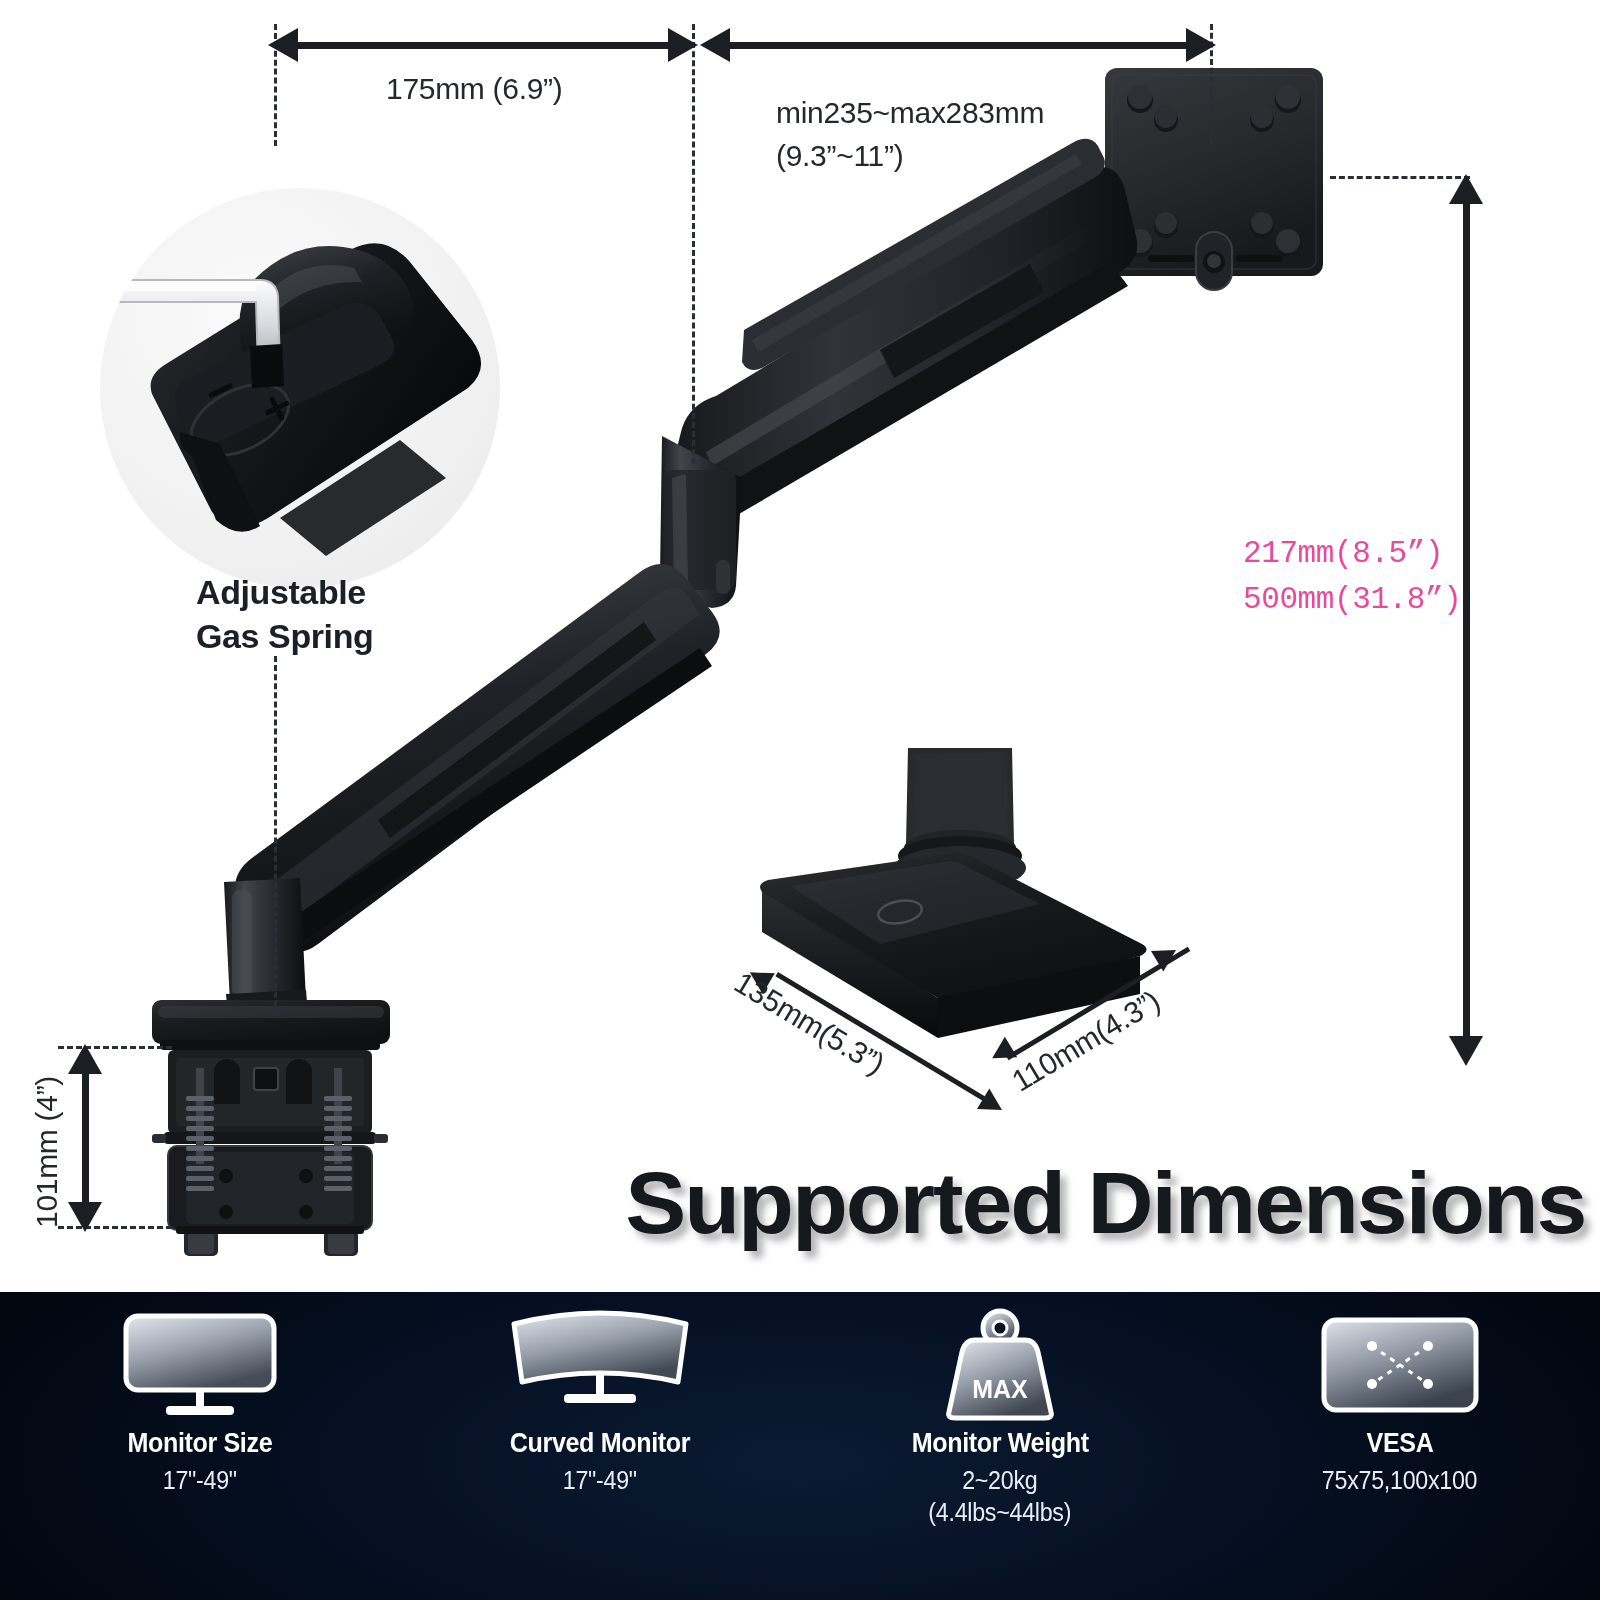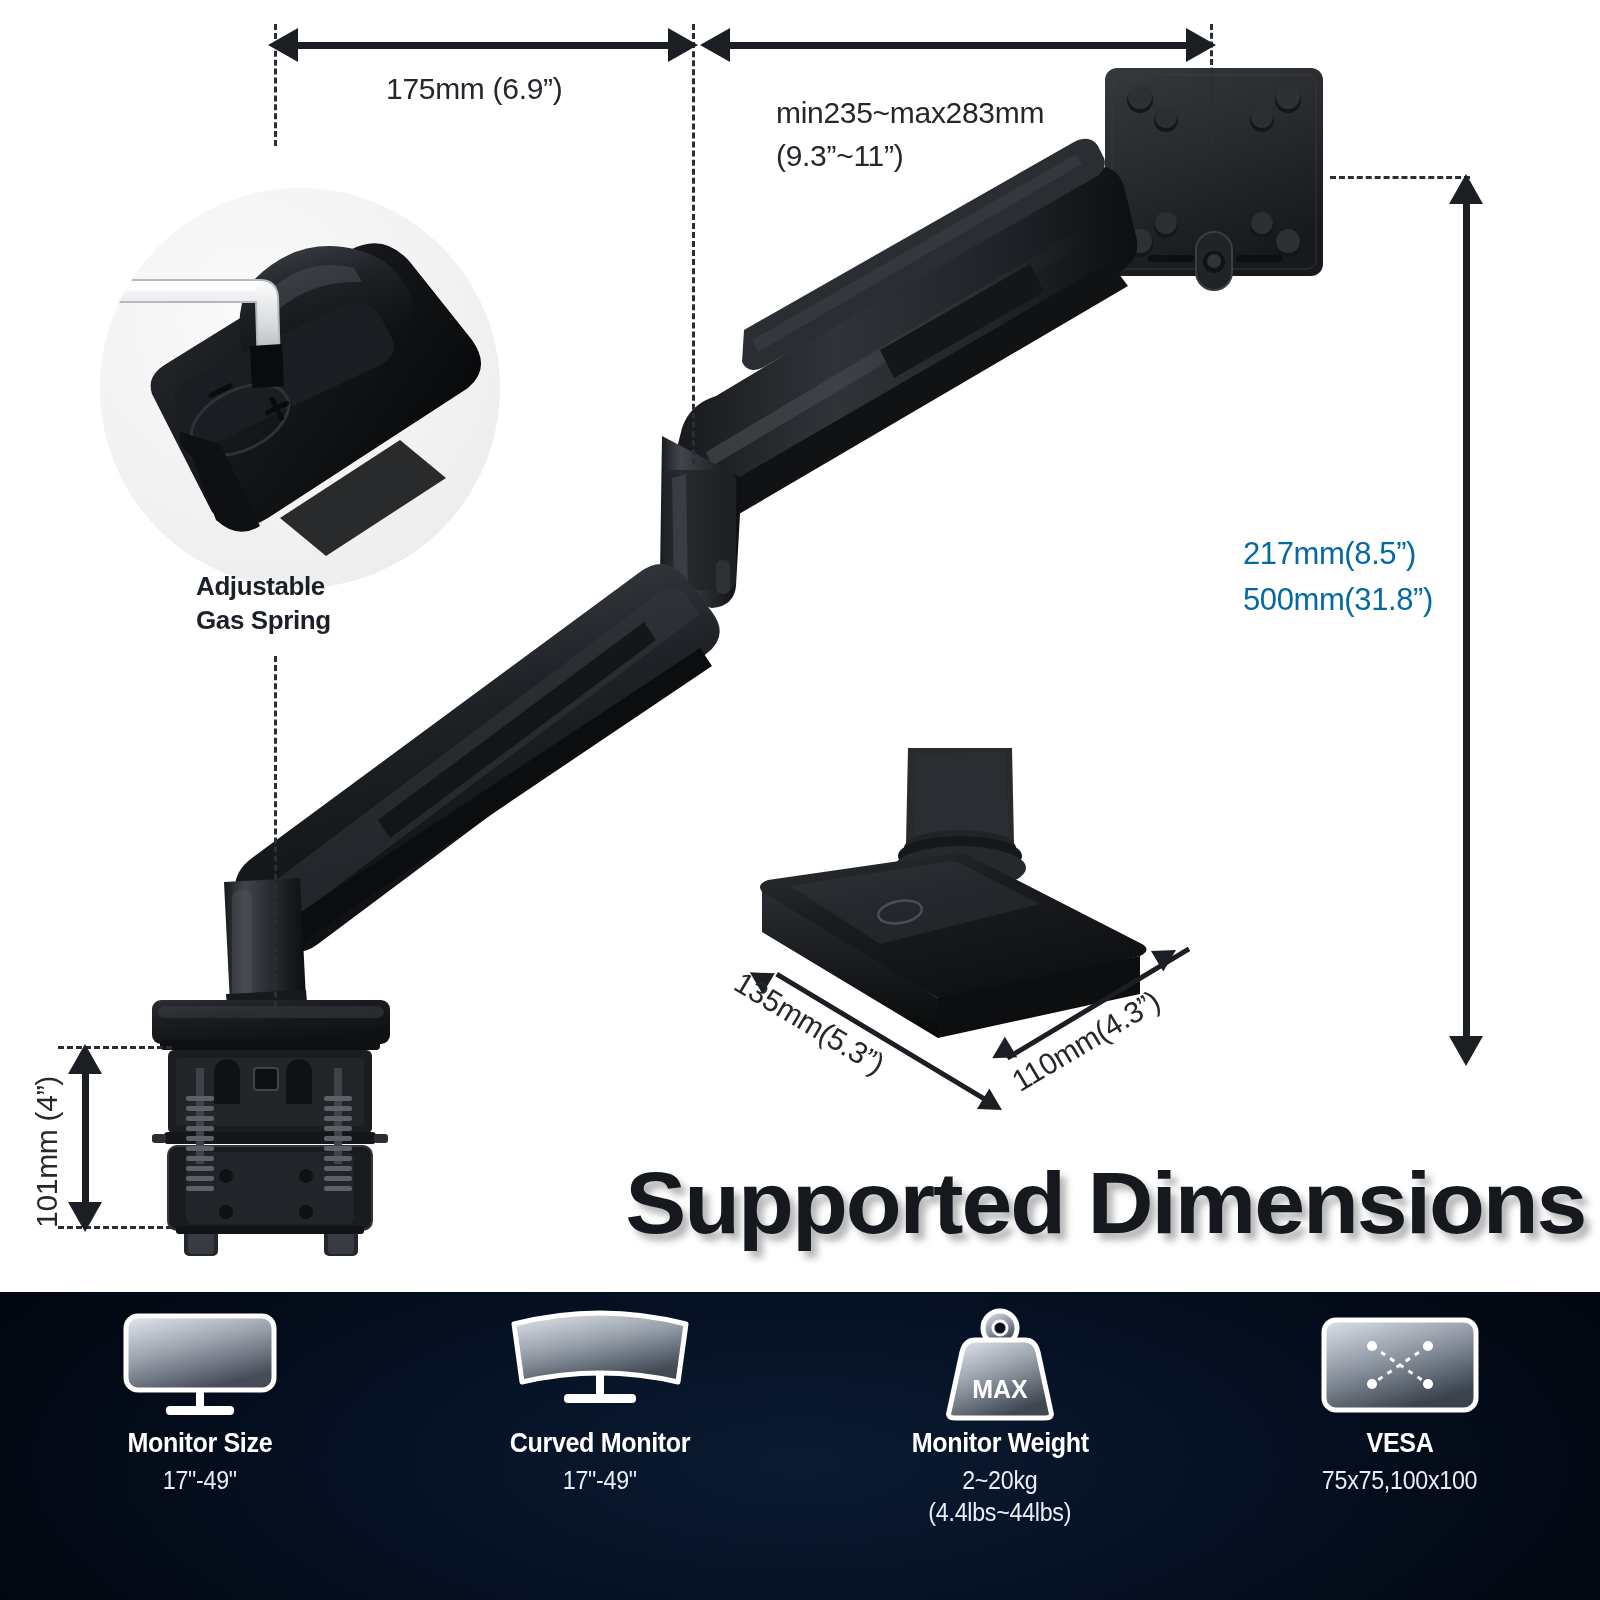--- a/index.html
+++ b/index.html
@@ -39,32 +39,32 @@
   
   .dim-label{
     position:absolute;
     font-size:30px;line-height:1.42;
     color:#24272c;
     letter-spacing:-0.3px;
     white-space:pre-line;
   }
   .callout-title{
     position:absolute;
-    font-size:26px;line-height:1.3;
+    font-size:34px;line-height:1.3;
     font-weight:bold;
     color:#1b2028;
     letter-spacing:-0.4px;
     white-space:pre-line;
   }
   .height-block{position:absolute;left:1243px;top:533px;width:260px;}
   .height-block .hb-strong{
     font-size:33px;font-weight:bold;color:#14181e;letter-spacing:-0.4px;line-height:1.33;
   }
   .height-block .hb-val{
-    font-size:31px;color:#0369a1;letter-spacing:-0.4px;line-height:1.36;margin-bottom:4px;
+    font-size:31px;color:#ec4899;letter-spacing:-0.4px;line-height:1.36;margin-bottom:4px;font-family:Liberation Mono, monospace;
   }
 
   .rot-90ccw{transform:rotate(-90deg);transform-origin:left top;}
   .rot-diag-a{transform:rotate(31deg);transform-origin:left top;}
   .rot-diag-b{transform:rotate(-31deg);transform-origin:left top;}
 
   
   .headline{
     position:absolute;left:0;top:1152px;width:1600px;
     text-align:right;padding-right:14px;box-sizing:border-box;

